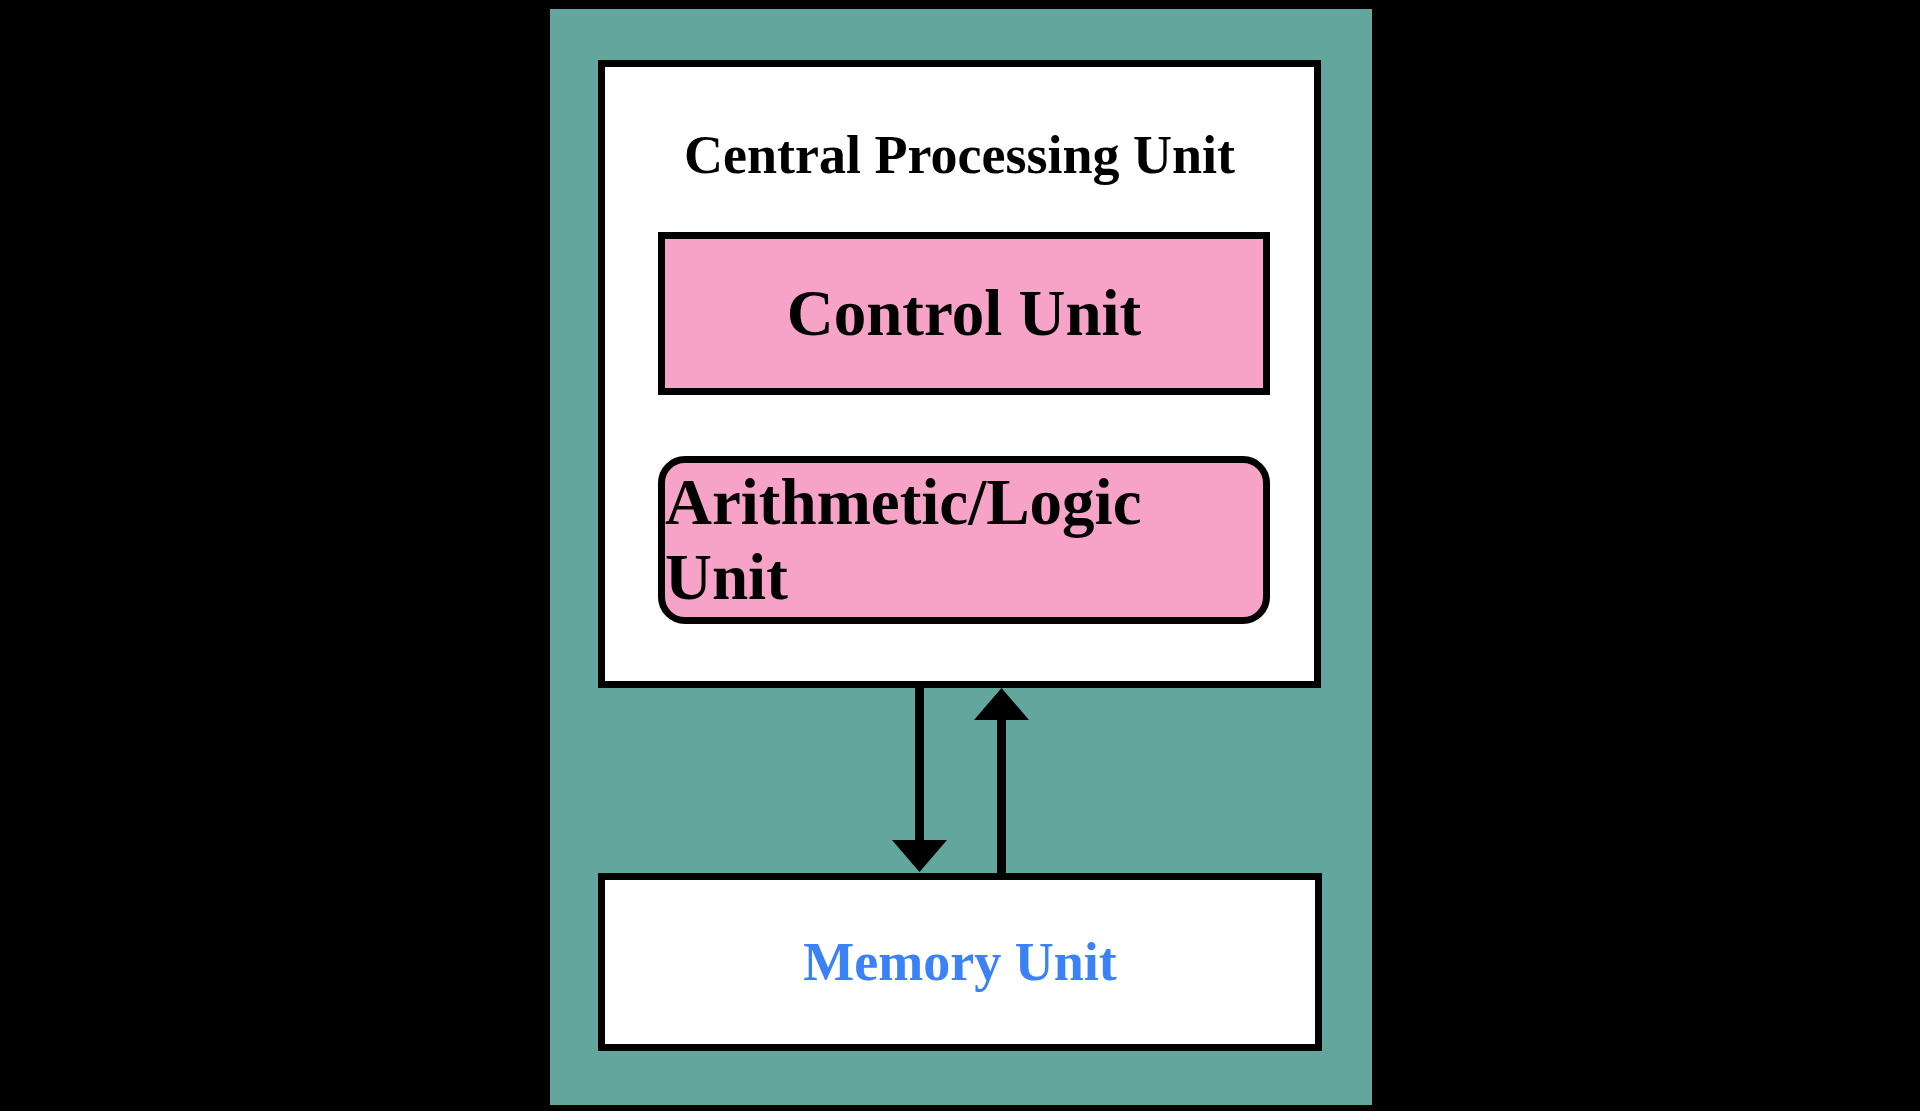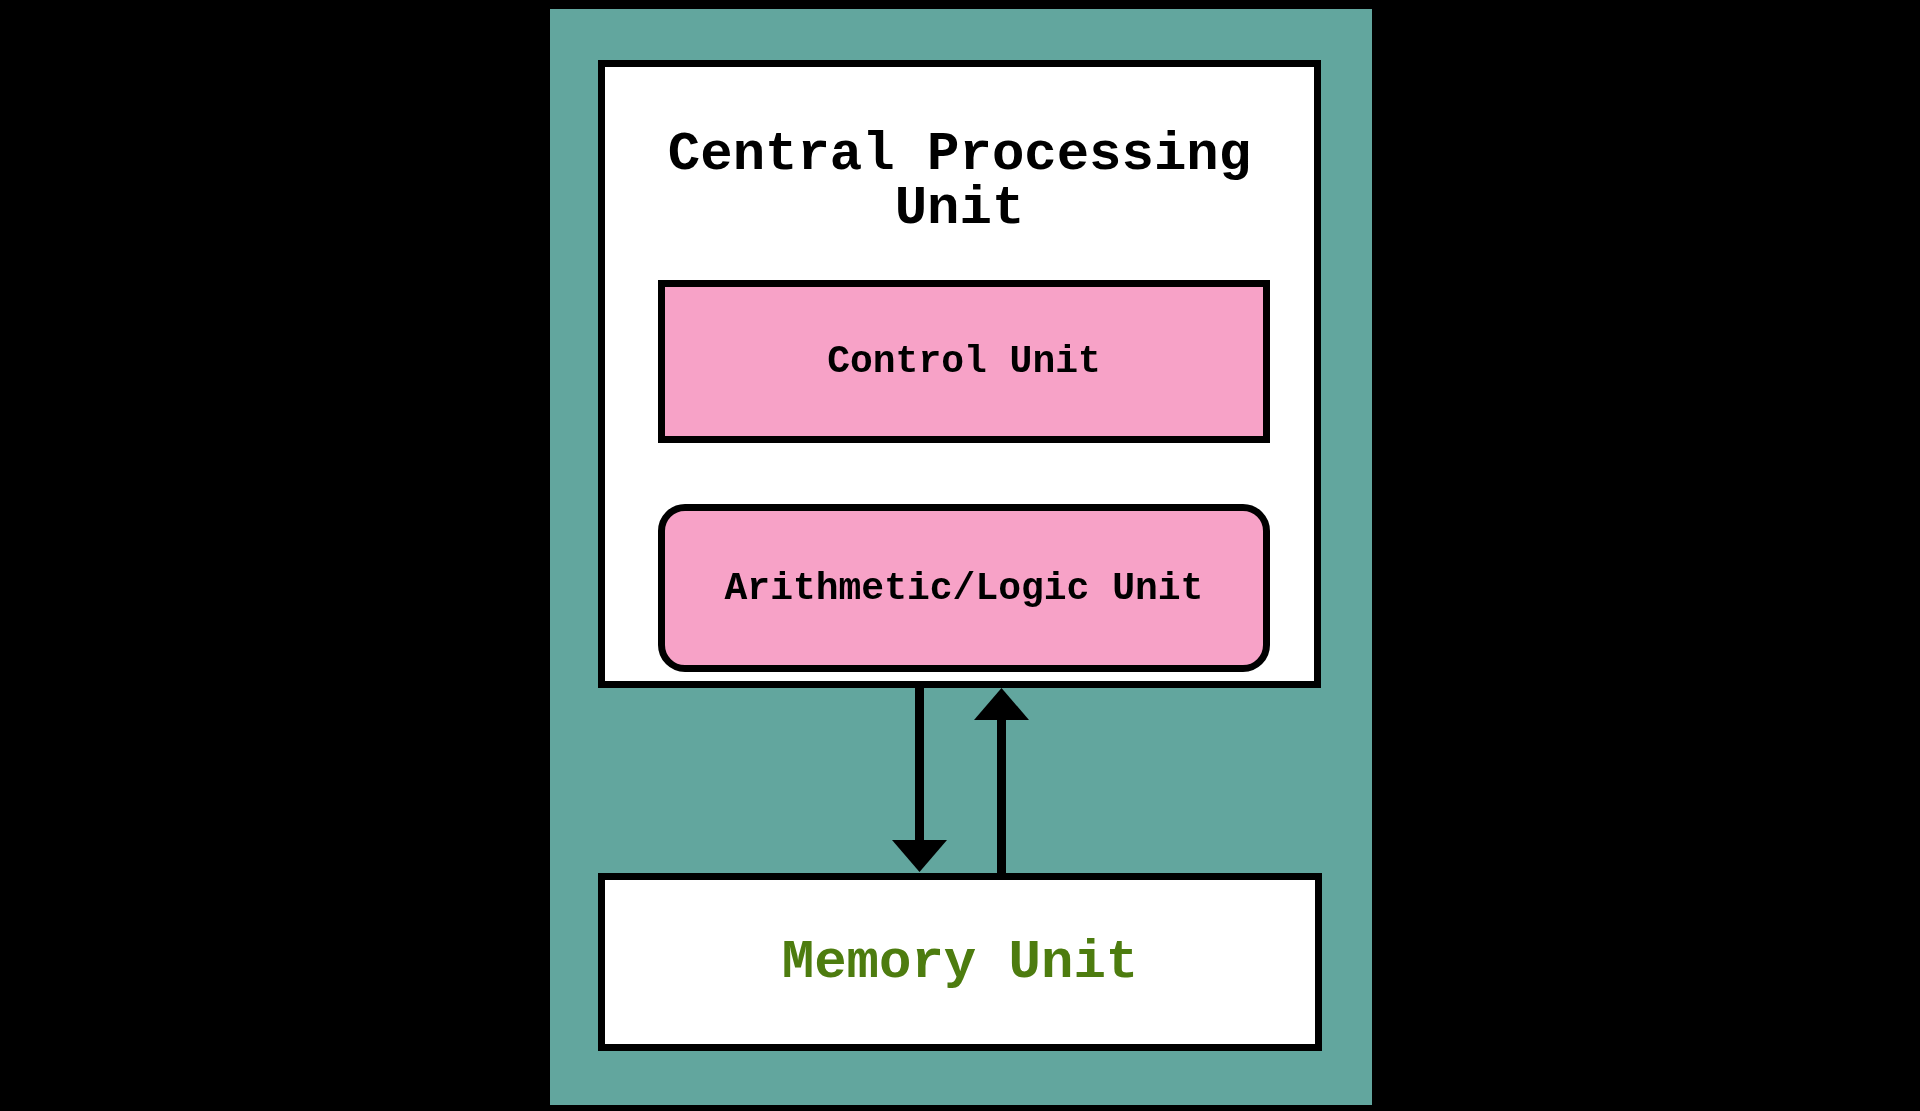--- a/index.html
+++ b/index.html
@@ -6,21 +6,21 @@
     margin: 0;
     padding: 0;
     background: #000;
   }
   #stage {
     position: relative;
     width: 1692px;
     height: 1111px;
     background: var(--background, #000);
     overflow: hidden;
-    font-family: Liberation Mono, monospace;
+    font-family: Liberation Serif, serif;
   }
   .board {
     position: absolute;
     left: 550px;
     top: 9px;
     width: 822px;
     height: 1096px;
     background: var(--board, #62a69e);
   }
   .block {
@@ -45,24 +45,23 @@
     top: 128px;
     width: 723px;
     text-align: center;
     font-size: 54px;
     line-height: 54px;
     font-weight: bold;
     color: #000;
   }
   .unit-box {
     background: var(--unit-fill, #f7a2c7);
-    font-size: 38px;
+    font-size: 65px;
     font-weight: bold;
     color: #000;
-    margin-top: 48px;
   }
   .control-unit {
     left: 658px;
     top: 232px;
     width: 612px;
     height: 163px;
   }
   .alu-unit {
     left: 658px;
     top: 456px;
@@ -71,21 +70,21 @@
     border-radius: 27px;
   }
   .memory-box {
     left: 598px;
     top: 873px;
     width: 724px;
     height: 178px;
     background: var(--box-fill, #fff);
     font-size: 54px;
     font-weight: bold;
-    color: #4d7c0f;
+    color: #3b82f6;
   }
   .arrows {
     position: absolute;
     left: 850px;
     top: 688px;
     width: 250px;
     height: 185px;
   }
 </style>
 </head>

